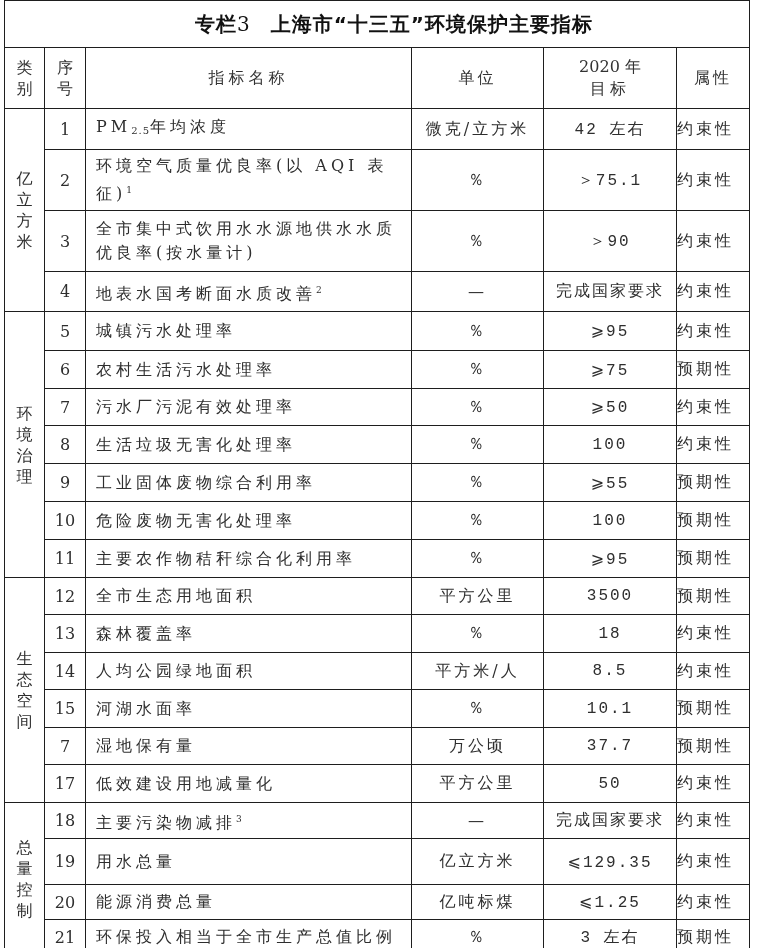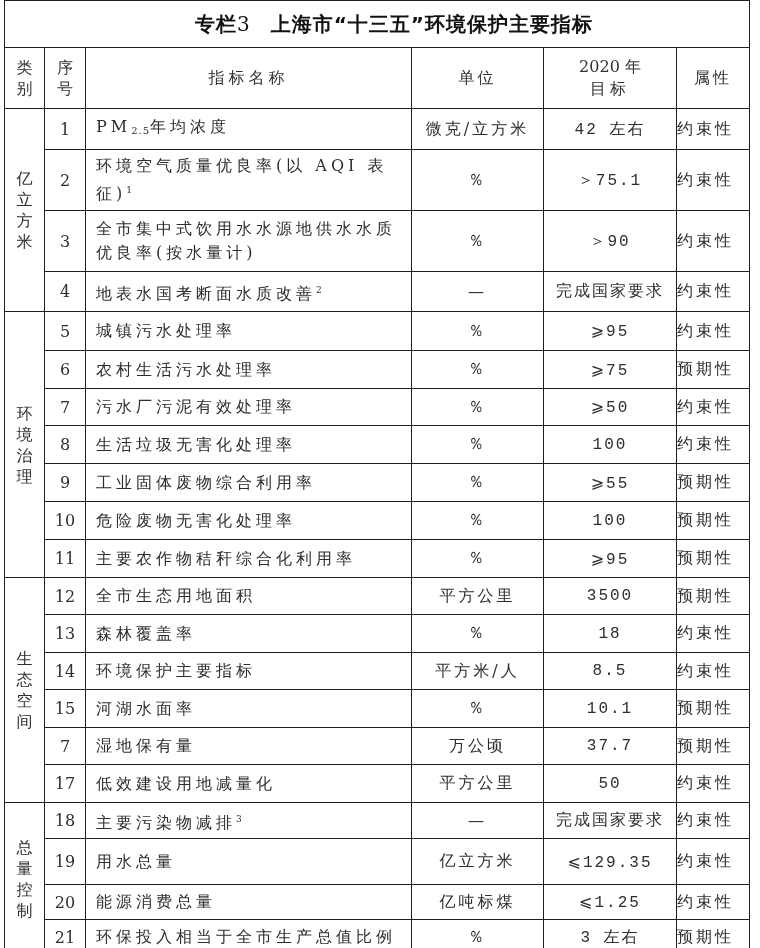--- a/index.html
+++ b/index.html
@@ -157,21 +157,21 @@
   </tr>
   <tr style="height:38px">
     <td class="no">13</td>
     <td class="name">森林覆盖率</td>
     <td class="unit pct">％</td>
     <td class="target">18</td>
     <td class="attr">约束性</td>
   </tr>
   <tr style="height:37px">
     <td class="no">14</td>
-    <td class="name">环境保护主要指标</td>
+    <td class="name">人均公园绿地面积</td>
     <td class="unit">平方米/人</td>
     <td class="target">8.5</td>
     <td class="attr">约束性</td>
   </tr>
   <tr style="height:38px">
     <td class="no">15</td>
     <td class="name">河湖水面率</td>
     <td class="unit pct">％</td>
     <td class="target">10.1</td>
     <td class="attr">预期性</td>

